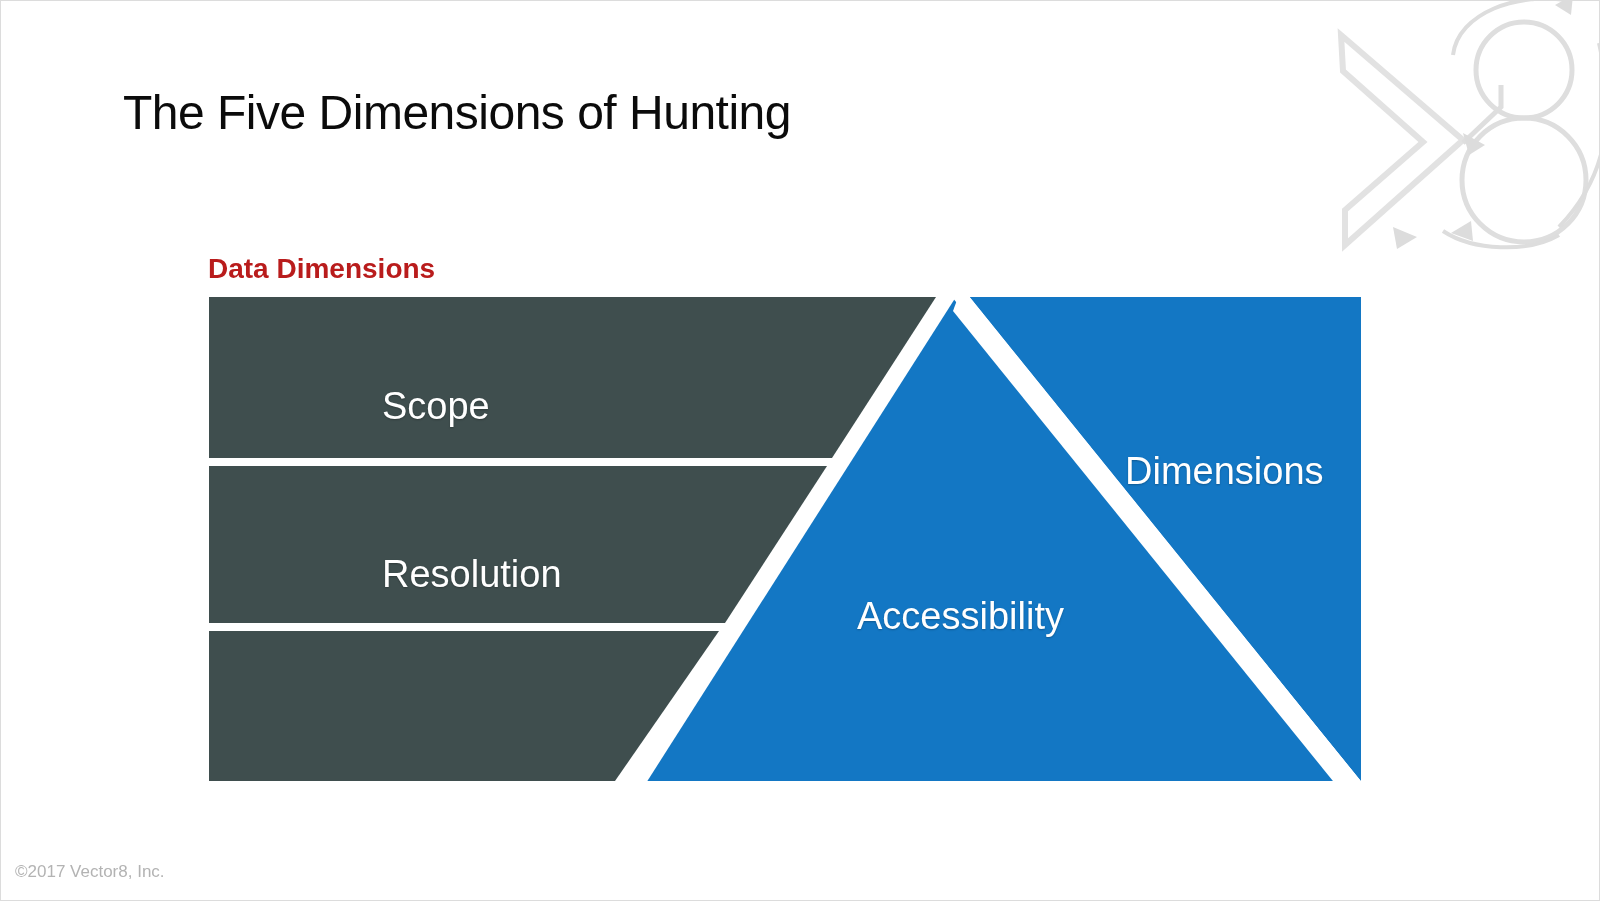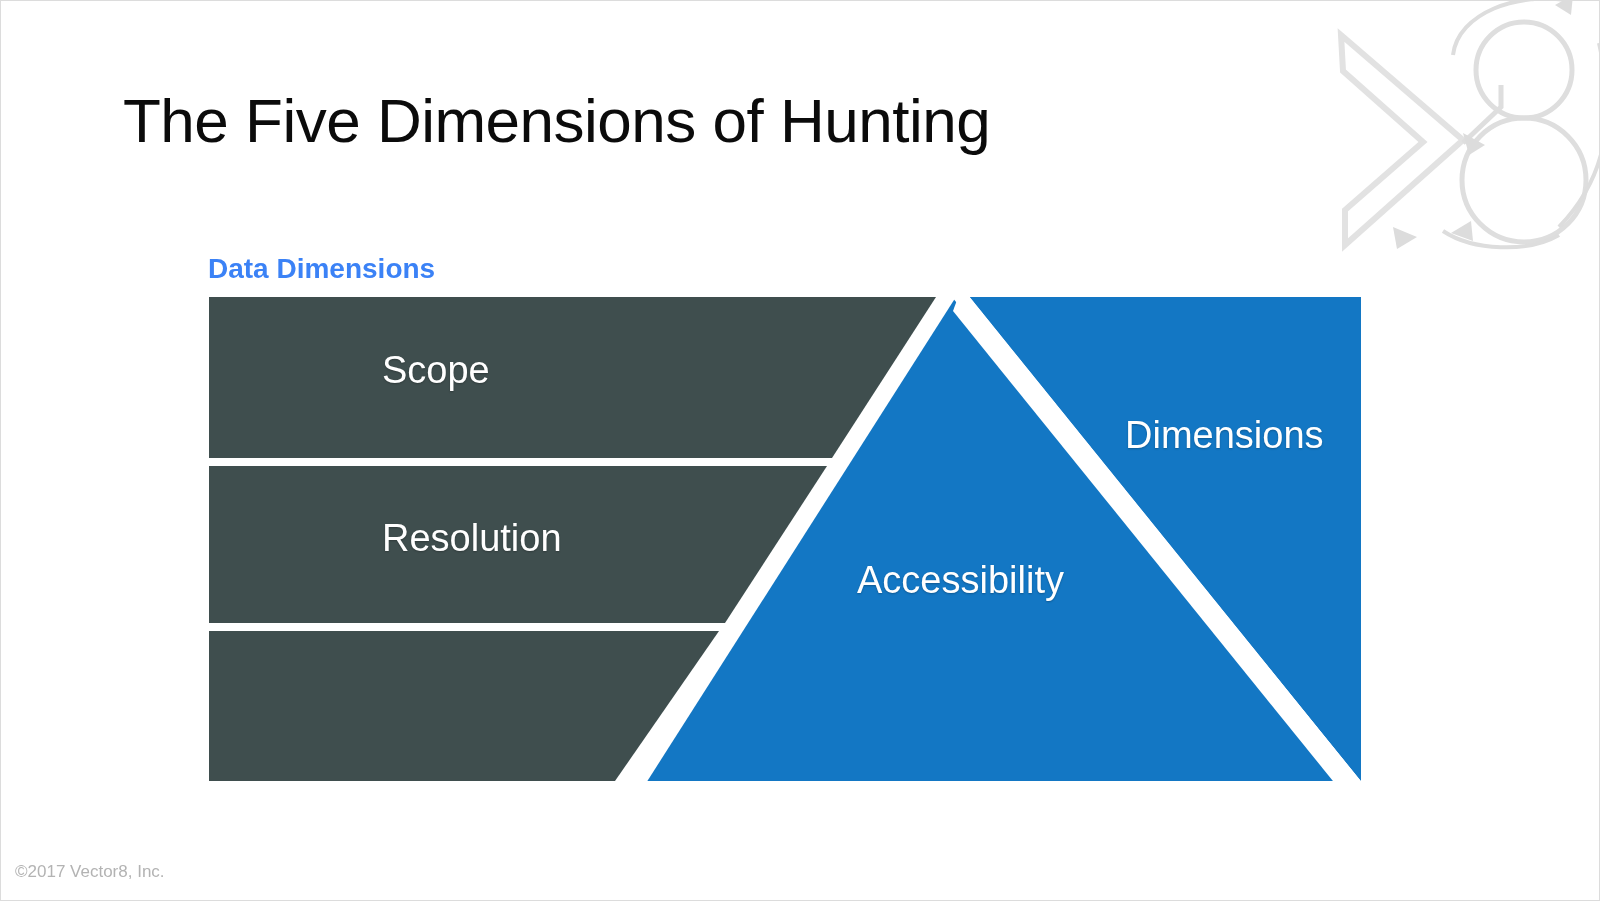--- a/index.html
+++ b/index.html
@@ -32,21 +32,21 @@
     width: 282px;
     height: 262px;
     pointer-events: none;
   }
 
   
   #title {
     position: absolute;
     left: 122px;
     top: 84px;
-    font-size: 62px;
+    font-size: 48px;
     font-weight: 400;
     color: #0b0b0b;
     letter-spacing: -0.5px;
     white-space: nowrap;
     line-height: 1.15;
   }
 
   
   #diagram {
     position: absolute;
@@ -59,36 +59,37 @@
   
   .caption {
     position: absolute;
     font-size: 28px;
     font-weight: bold;
     white-space: nowrap;
   }
   #caption-data {
     left: 207px;
     top: 252px;
-    color: #3b82f6;
+    color: #b91c1c;
   }
   #caption-analysis {
     left: 1015px;
     top: 783px;
     color: #1377c4;
   }
 
   
   .shape-label {
     position: absolute;
     color: #ffffff;
     font-size: 38px;
     font-weight: 400;
     white-space: nowrap;
     text-shadow: 0 1px 2px rgba(0,0,0,0.25);
+    margin-top: 36px;
   }
   #label-scope        { left: 381px;  top: 348px; }
   #label-resolution   { left: 381px;  top: 516px; }
   #label-animation    { left: 381px;  top: 679px; }
   #label-accessibility{ left: 856px;  top: 558px; }
   #label-technique    { left: 1124px; top: 413px; }
 
   
   #copyright {
     position: absolute;

